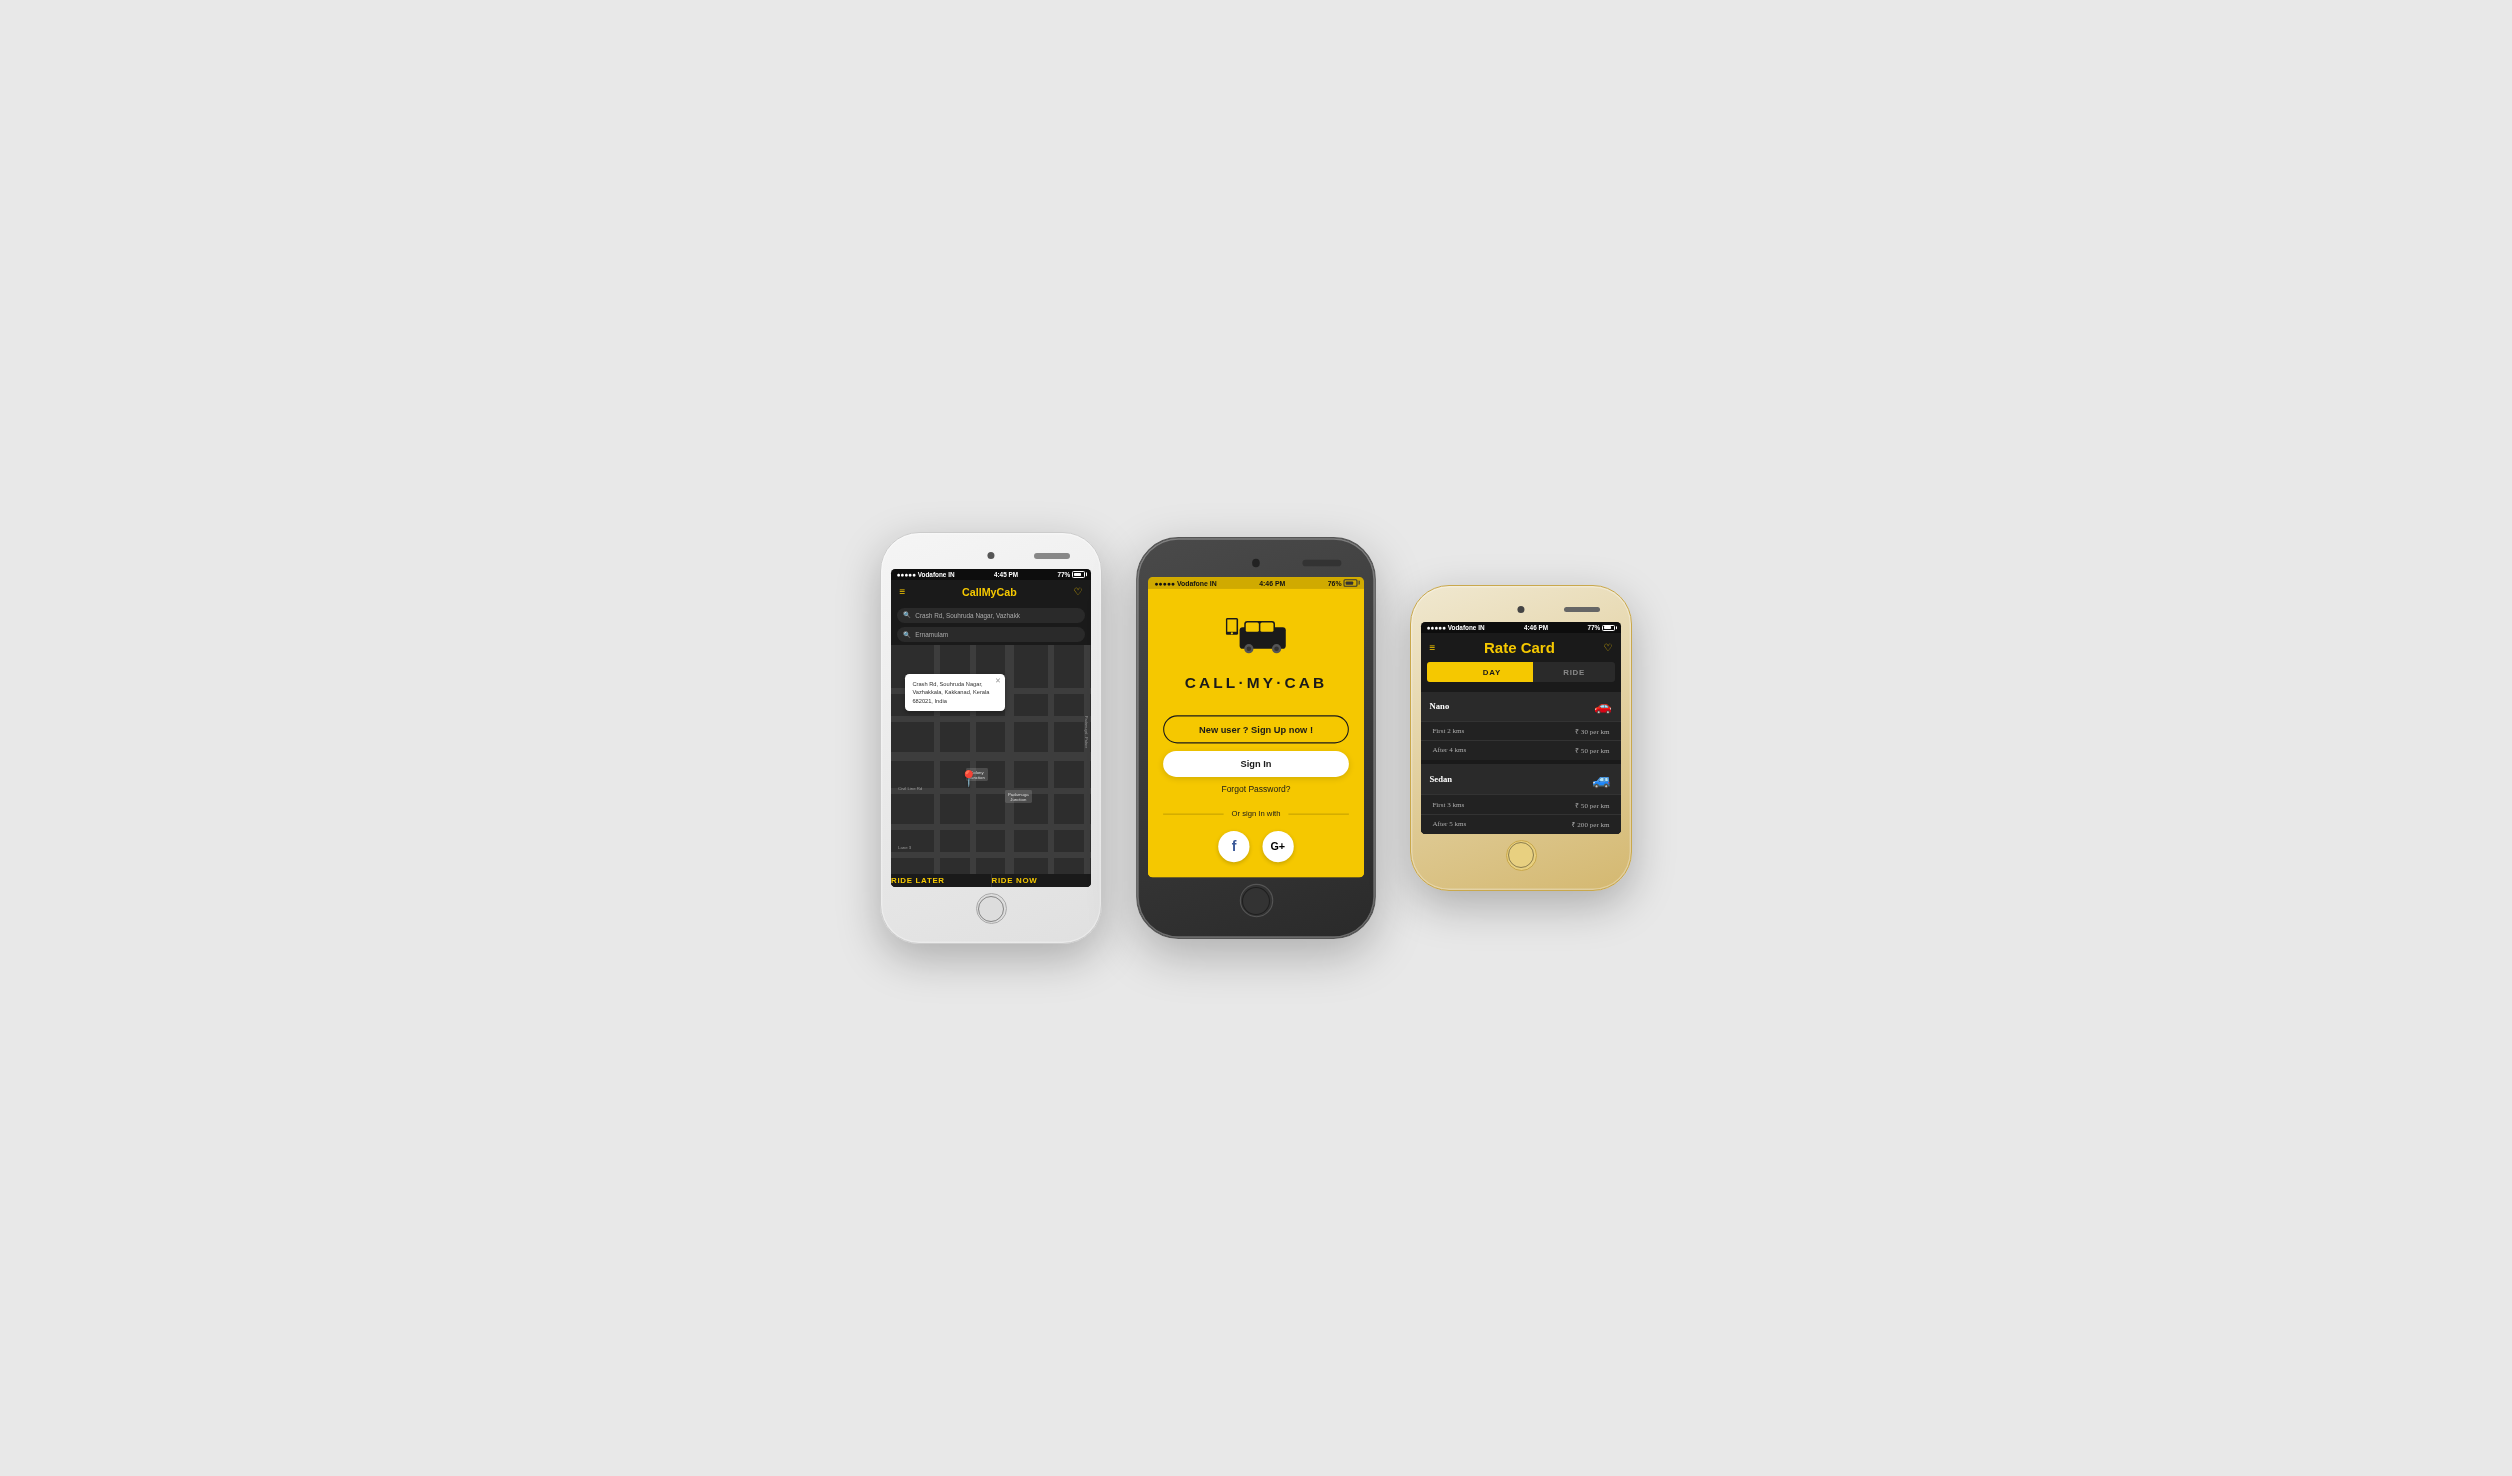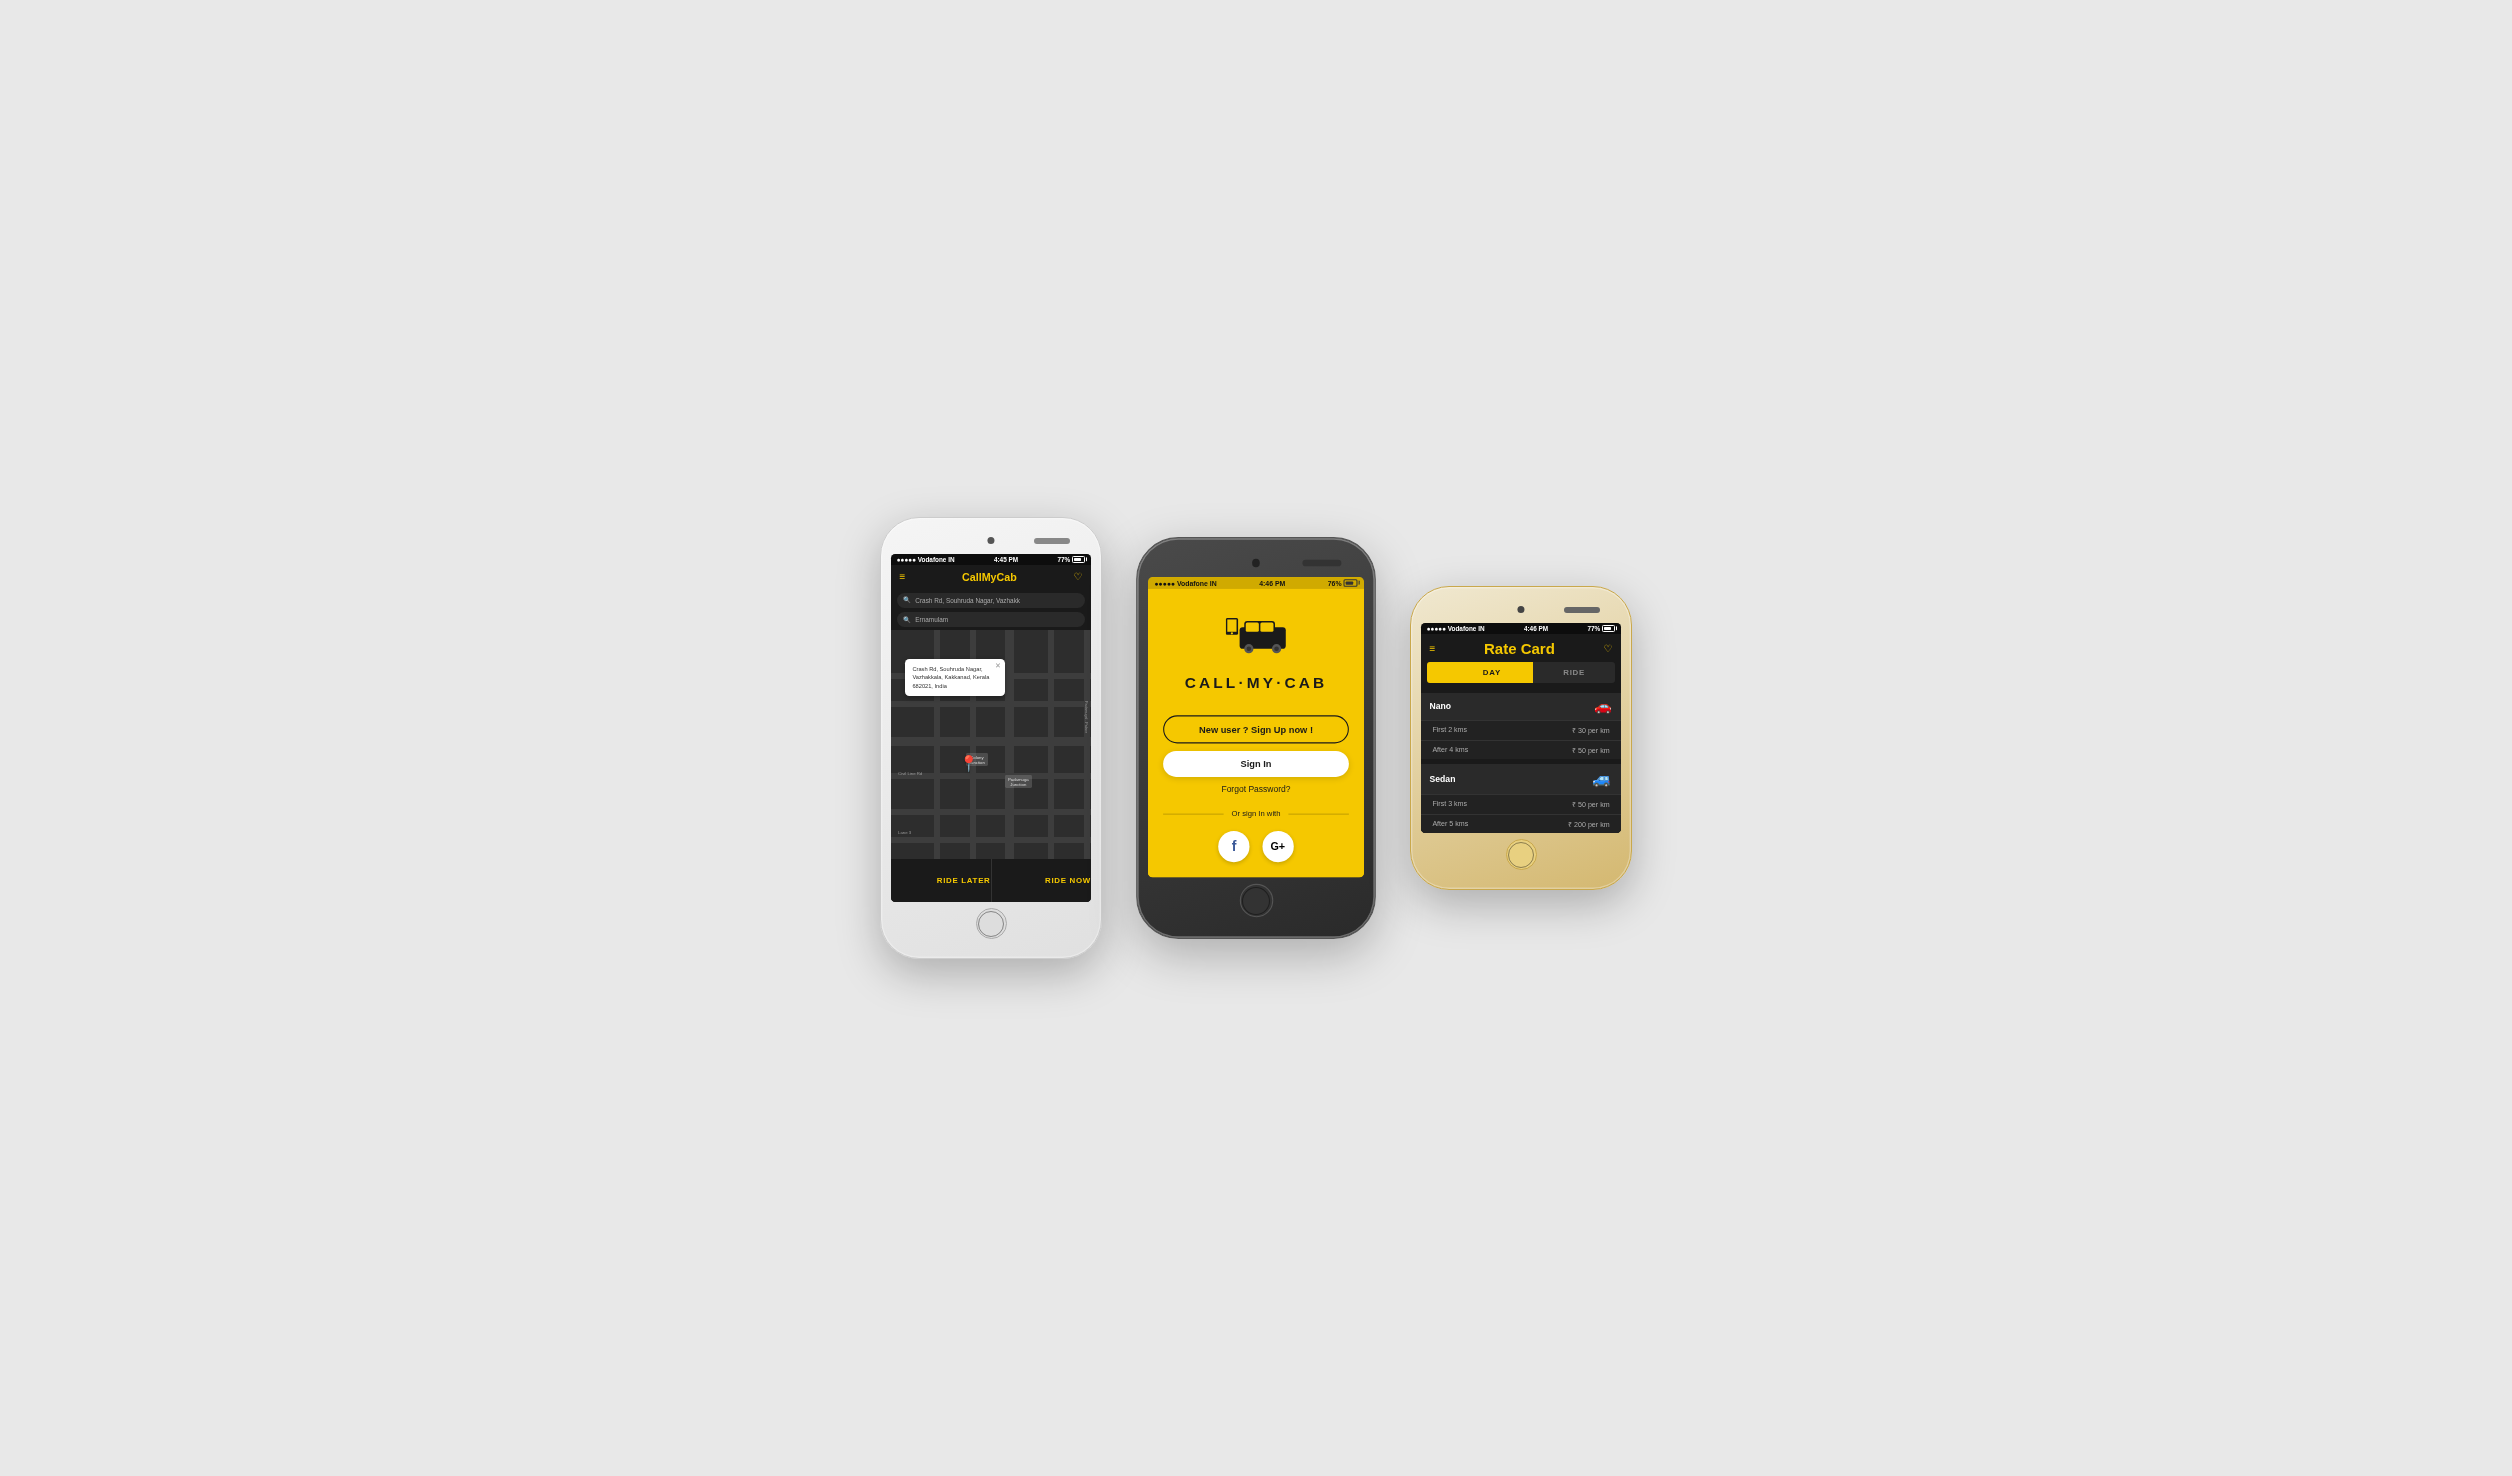--- a/index.html
+++ b/index.html
@@ -189,27 +189,26 @@
       left: 68px;
       text-shadow: 0 1.4px 2.9px rgba(0,0,0,0.4);
     }
 
     .p1-bottom {
       background: #1a1a1a;
       display: flex;
     }
     .p1-bottom-btn {
       flex: 1;
-      text-align: right;
-      padding: 17px 0;
+      text-align: left;
+      padding: 2px 0;
       font-size: 7.9px;
       font-weight: 700;
       letter-spacing: 0.7px;
       color: #f5c800;
-      margin-left: 32px;
     }
     .p1-bottom-btn:first-child {
       border-right: 0.7px solid #333;
     }
 
     
     .p2-content {
       background: #f5c800;
       display: flex;
       flex-direction: column;
@@ -307,20 +306,21 @@
       font-size: 7.9px;
       font-weight: 700;
       letter-spacing: 0.7px;
     }
     .tab-active { background: #f5c800; color: #1a1a1a; padding-left: 24px; }
     .tab-inactive { background: #2a2a2a; color: #888; }
 
     .rate-section {
       background: #2a2a2a;
       margin: 10px 0 0;
+      font-family: Liberation Serif, serif;
     }
     .rate-category {
       display: flex;
       justify-content: space-between;
       align-items: center;
       padding: 5.7px 8.6px;
       background: #2a2a2a;
     }
     .rate-cat-name { font-size: 8.6px; color: #fff; font-weight: 600; }
 

